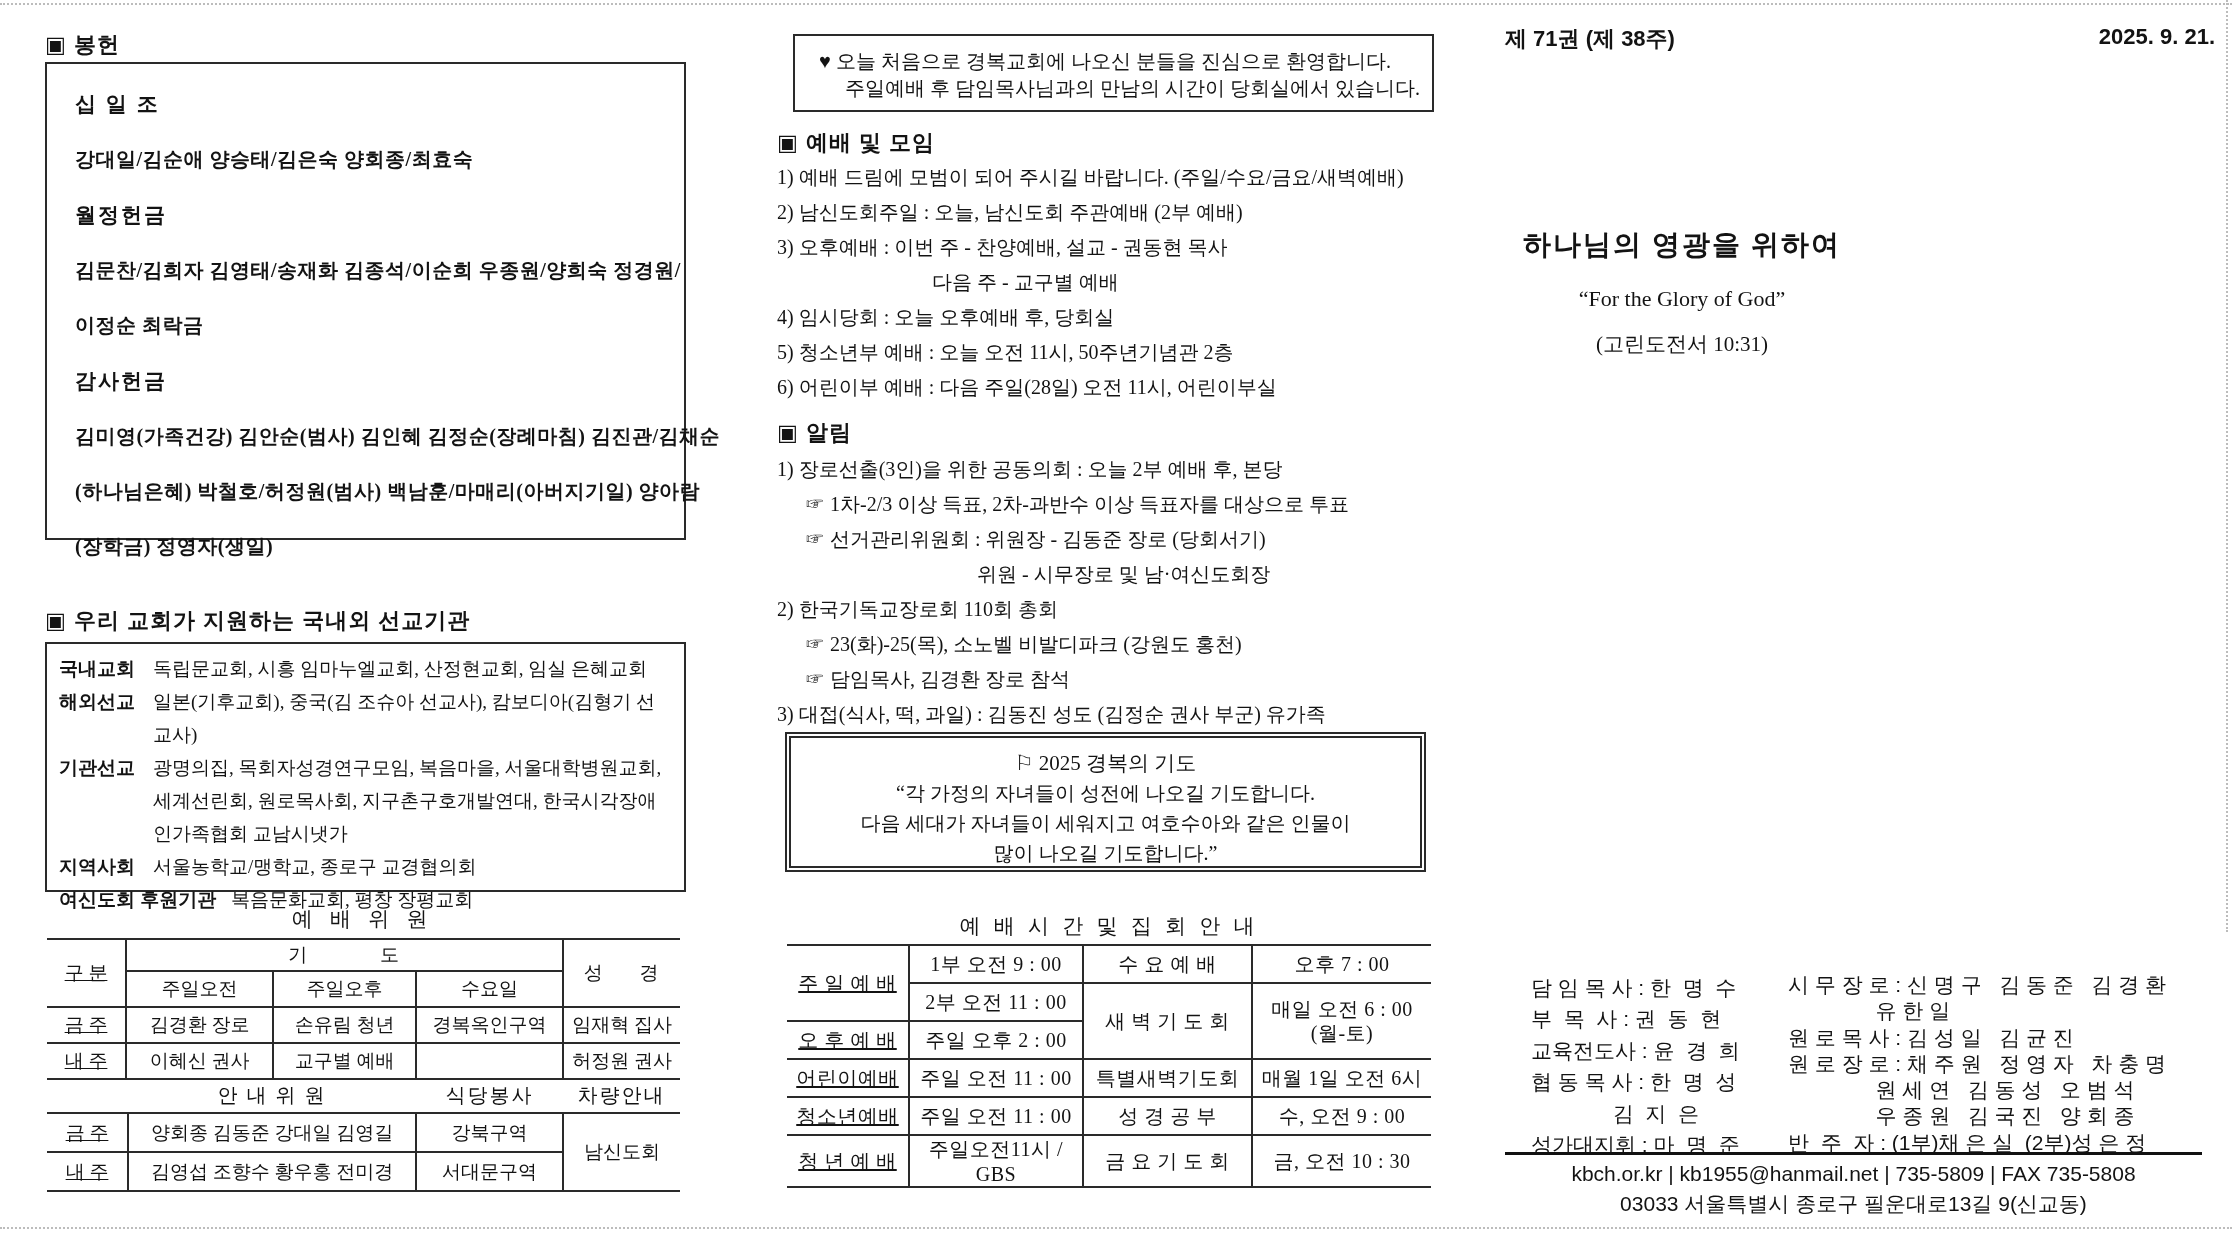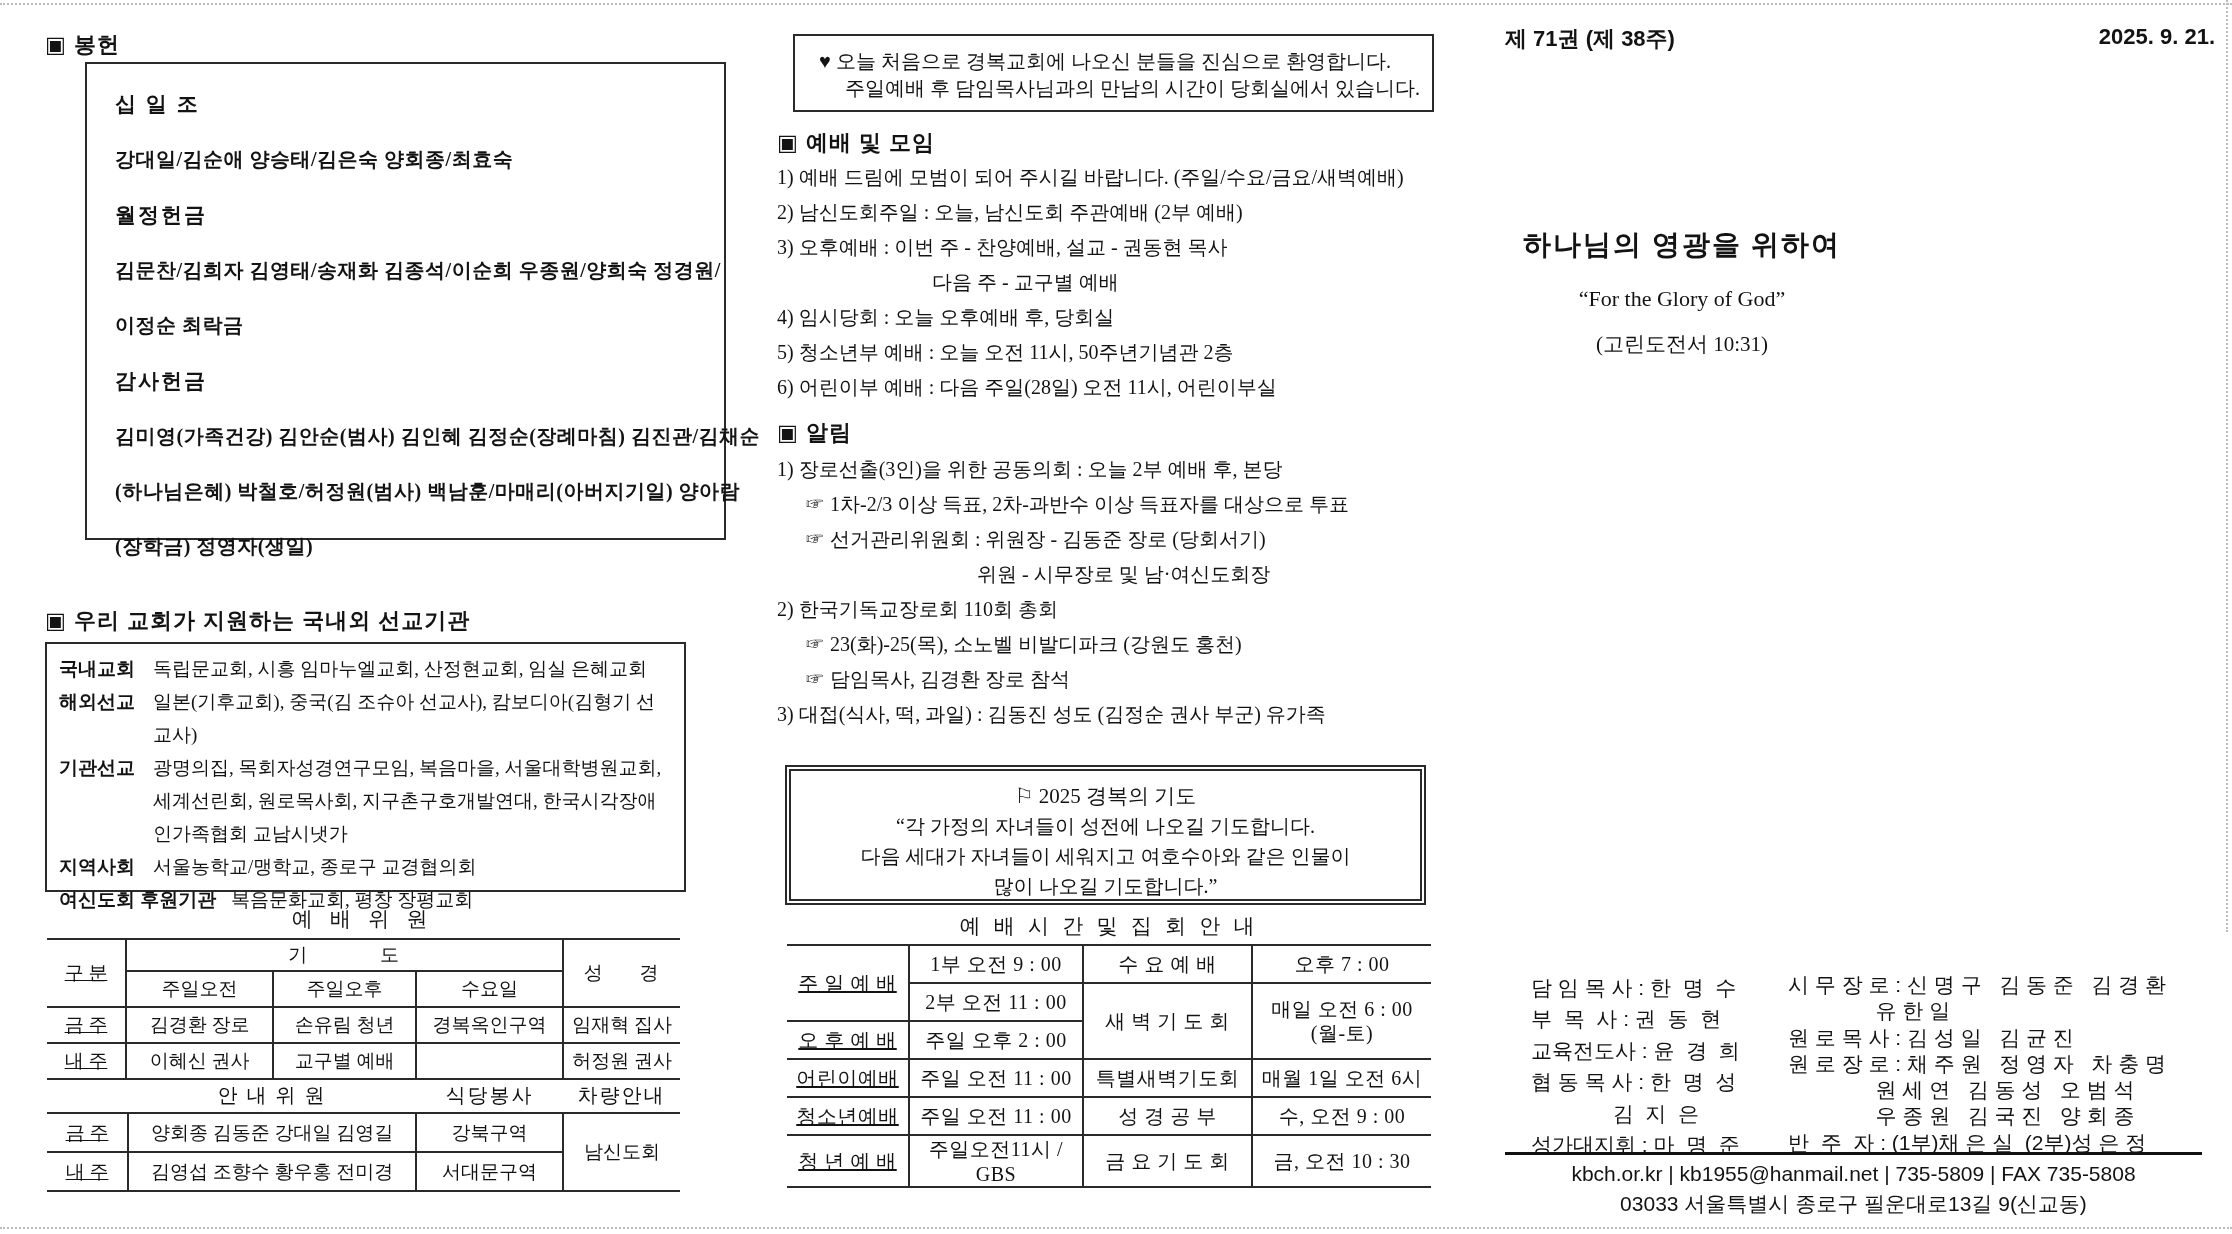--- a/index.html
+++ b/index.html
@@ -12,21 +12,21 @@
   .trim-h { position:absolute; left:0; right:0; border-top:2px dotted #bcbcbc; }
   .trim-v { position:absolute; top:0; bottom:0; border-left:2px dotted #bcbcbc; }
 
   .sec-heading {
     font-family:"Liberation Sans","DejaVu Sans",sans-serif;
     font-weight:bold; font-size:22px; letter-spacing:1px; white-space:nowrap;
   }
   .box { position:absolute; border:2px solid #2a2a2a; box-sizing:border-box; }
 
   
-  #offering-box { display:flex; flex-direction:column; gap:28px; padding:26px 28px;margin-left:40px; }
+  #offering-box { display:flex; flex-direction:column; gap:28px; padding:26px 28px; }
   .off-title { font-family:"Liberation Sans","DejaVu Sans",sans-serif; font-weight:bold; font-size:21px; letter-spacing:2px; }
   .off-line { font-size:20px; letter-spacing:0.5px; white-space:nowrap;font-weight:bold; }
 
   
   #missions-box { padding:8px 12px; }
   .mission-row { display:flex; font-size:19px; line-height:33px; }
   .mission-label { font-family:"Liberation Sans","DejaVu Sans",sans-serif; font-weight:bold; flex:0 0 94px; }
   .mission-label.wide { flex-basis:172px; }
   .mission-text { flex:1; }
 
@@ -223,21 +223,21 @@
     <div class="mi">1) 장로선출(3인)을 위한 공동의회 : 오늘 2부 예배 후, 본당</div>
     <div class="mi ind1">☞ 1차-2/3 이상 득표, 2차-과반수 이상 득표자를 대상으로 투표</div>
     <div class="mi ind1">☞ 선거관리위원회 : 위원장 - 김동준 장로 (당회서기)</div>
     <div class="mi ind3">위원 - 시무장로 및 남·여신도회장</div>
     <div class="mi">2) 한국기독교장로회 110회 총회</div>
     <div class="mi ind1">☞ 23(화)-25(목), 소노벨 비발디파크 (강원도 홍천)</div>
     <div class="mi ind1">☞ 담임목사, 김경환 장로 참석</div>
     <div class="mi">3) 대접(식사, 떡, 과일) : 김동진 성도 (김정순 권사 부군) 유가족</div>
   </div>
 
-  <div class="abs" id="prayer-box" style="left:785px; top:765px; width:641px; height:140px;">
+  <div class="abs" id="prayer-box" style="left:785px; top:732px; width:641px; height:140px;">
     <div class="ptitle">
       <span>⚐</span>
       <span>2025 경복의 기도</span>
     </div>
     <div>“각 가정의 자녀들이 성전에 나오길 기도합니다.</div>
     <div>다음 세대가 자녀들이 세워지고 여호수아와 같은 인물이</div>
     <div>많이 나오길 기도합니다.”</div>
   </div>
 
   <div class="abs center-title" style="left:787px; top:912px; width:644px; letter-spacing:4px;">예 배 시 간  및  집 회 안 내</div>

